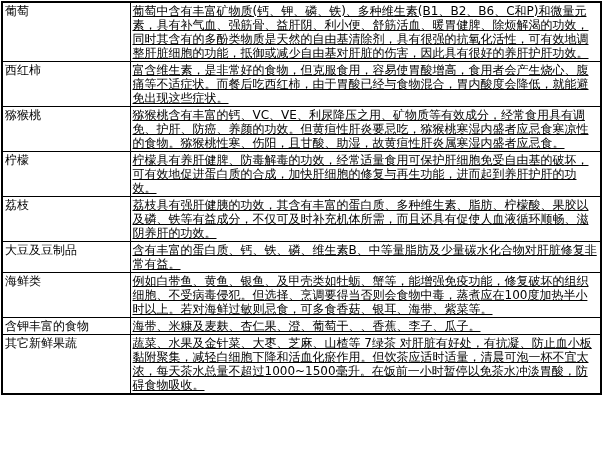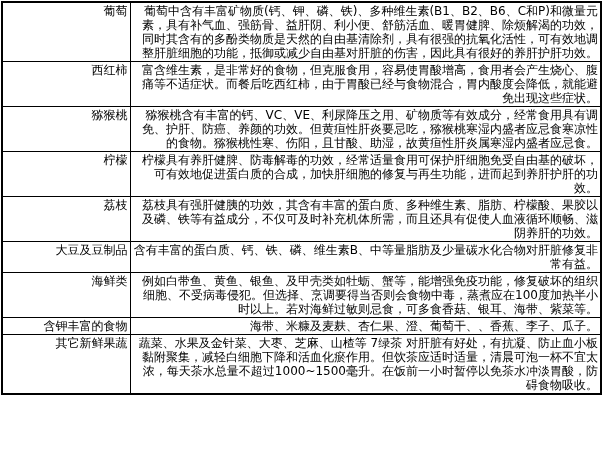--- a/index.html
+++ b/index.html
@@ -22,26 +22,27 @@
   }
   table.food-table td {
     border: 1px solid #000000;
     font-size: 12px;
     line-height: 14px;
     vertical-align: top;
     padding: 1px 2px;
     word-break: break-all;
   }
   td.food-name-cell {
-    text-align: right;
+    text-align: left;
   }
   td.food-desc-cell {
     padding-left: 4px;
     padding-right: 3px;
-    text-align: right;
+    text-align: left;
+    text-decoration: underline;
   }
 </style>
 </head>
 <body>
 
 <table class="food-table">
   <colgroup>
     <col style="width:128px">
     <col>
   </colgroup>

